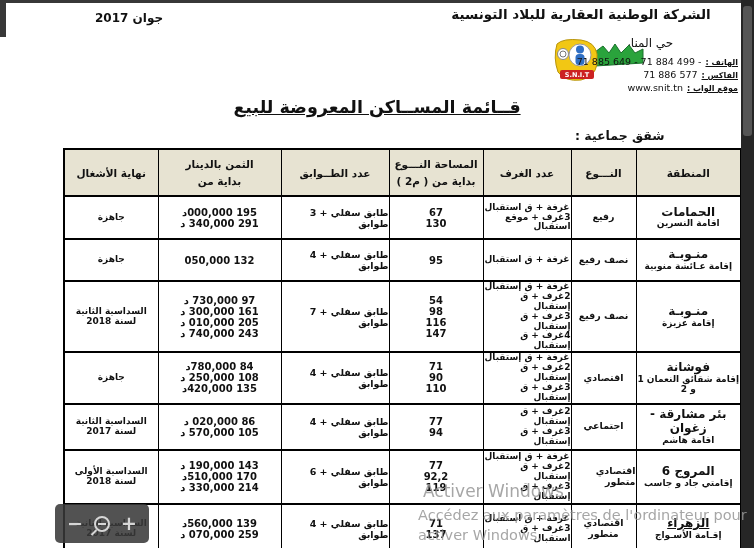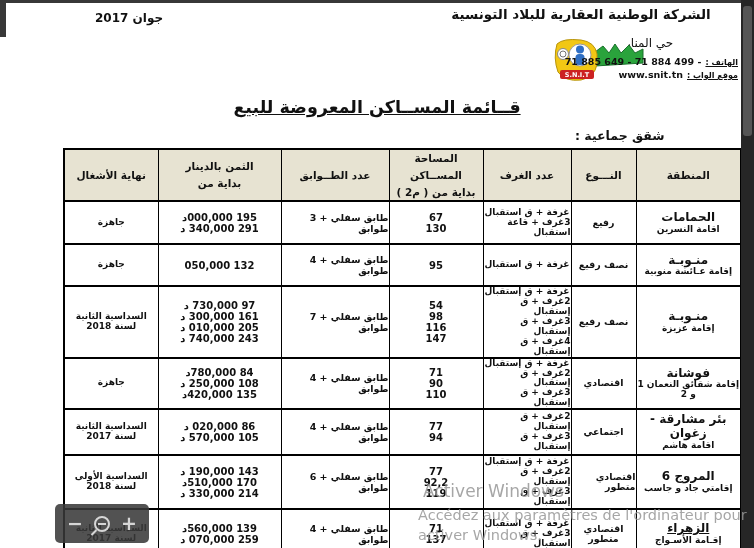--- a/index.html
+++ b/index.html
@@ -11,21 +11,21 @@
   .scrollbar{position:absolute;right:0;top:0;width:13px;height:548px;background:#262626;}
   .scrollbar .thumb{position:absolute;left:2px;right:2px;top:6px;height:130px;background:#555;border-radius:3px;}
   
   .date{position:absolute;left:95px;top:11px;font-size:12px;font-weight:bold;direction:rtl;}
   .company{position:absolute;left:420px;top:6px;width:322px;text-align:center;font-size:13.5px;font-weight:bold;direction:rtl;}
   .branch{position:absolute;left:625px;top:36px;font-size:12px;font-weight:normal;direction:rtl;}
   .logo{position:absolute;left:551px;top:32px;width:104px;height:60px;}
   .contact{position:absolute;right:16px;top:56px;width:250px;}
   .contact-line{display:flex;justify-content:flex-end;align-items:baseline;gap:4px;margin-bottom:2px;}
   .contact-label{font-size:8px;font-weight:bold;text-decoration:underline;direction:rtl;}
-  .contact-value{font-size:9.5px;font-weight:bold;text-align:right;}
+  .contact-value{font-size:9.5px;font-weight:normal;text-align:right;}
   .doc-title{position:absolute;left:60px;top:97px;width:634px;text-align:center;
              font-size:17.5px;font-weight:bold;text-decoration:underline;direction:rtl;letter-spacing:0px;}
   .section-label{position:absolute;left:575px;top:128px;font-size:12.5px;font-weight:bold;direction:rtl;}
   
   .tbl{position:absolute;left:63px;top:148px;width:677px;border-collapse:collapse;table-layout:fixed;direction:rtl;}
   .tbl th,.tbl td{border:1px solid #000;border-top-width:2px;border-bottom-width:2px;padding:0;vertical-align:middle;overflow:hidden;}
   .tbl{border:2px solid #000;}
   .tbl th{background:#e7e3d2;font-size:10.5px;font-weight:bold;}
   .hdr-multiline{white-space:pre-line;line-height:1.6;}
   .stack{display:flex;flex-direction:column;justify-content:space-around;height:100%;align-items:center;}
@@ -78,20 +78,24 @@
       <text x="26" y="45" text-anchor="middle" font-size="6.5" fill="#ffffff" font-family="DejaVu Sans, sans-serif" font-weight="bold">S.N.I.T</text>
     </svg>
   </div>
 
   <div class="contact">
     <div class="contact-line">
       <span class="contact-value" dir="ltr">71 885 649 - 71 884 499 -</span>
       <span class="contact-label">الهاتف :</span>
     </div>
     <div class="contact-line">
+      <span class="contact-value" dir="ltr">71 886 577</span>
+      <span class="contact-label">الفاكس :</span>
+    </div>
+    <div class="contact-line">
       <span class="contact-value" dir="ltr">www.snit.tn</span>
       <span class="contact-label">موقع الواب :</span>
     </div>
   </div>
 
   <div class="doc-title">قــائمة المســاكن المعروضة للبيع</div>
   <div class="section-label">شقق جماعية :</div>
 
   <table class="tbl">
     <colgroup>
@@ -101,21 +105,21 @@
         <col style="width:94px">
       <col style="width:108px">
         <col style="width:123px">
         <col style="width:94px">
     </colgroup>
     <thead>
       <tr style="height:47px">
         <th>المنطقة</th>
         <th>النـــوع</th>
         <th>عدد الغرف</th>
-        <th class="hdr-multiline">المساحة المســاكن
+        <th class="hdr-multiline">المساحة النـــوع
 بداية من ( م2 )</th>
         <th>عدد الطــوابق</th>
         <th class="hdr-multiline">الثمن بالدينار
 بداية من</th>
         <th>نهاية الأشغال</th>
       </tr>
     </thead>
     <tbody>
         <tr style="height: 43px;">
           <td class="cell-region">
@@ -125,21 +129,21 @@
             </div>
           </td>
           <td class="cell-type">
             <div class="stack">
               <div class="line">رفيع</div>
             </div>
           </td>
           <td class="cell-rooms">
             <div class="stack">
               <div class="line">غرفة + ق استقبال</div>
-              <div class="line">3غرف + قاعة استقبال</div>
+              <div class="line">3غرف + موقع استقبال</div>
             </div>
           </td>
           <td class="cell-areas">
             <div class="stack">
               <div class="line">67</div>
               <div class="line">130</div>
             </div>
           </td>
           <td class="cell-floors">طابق سفلي + 3 طوابق</td>
           <td class="cell-prices">

